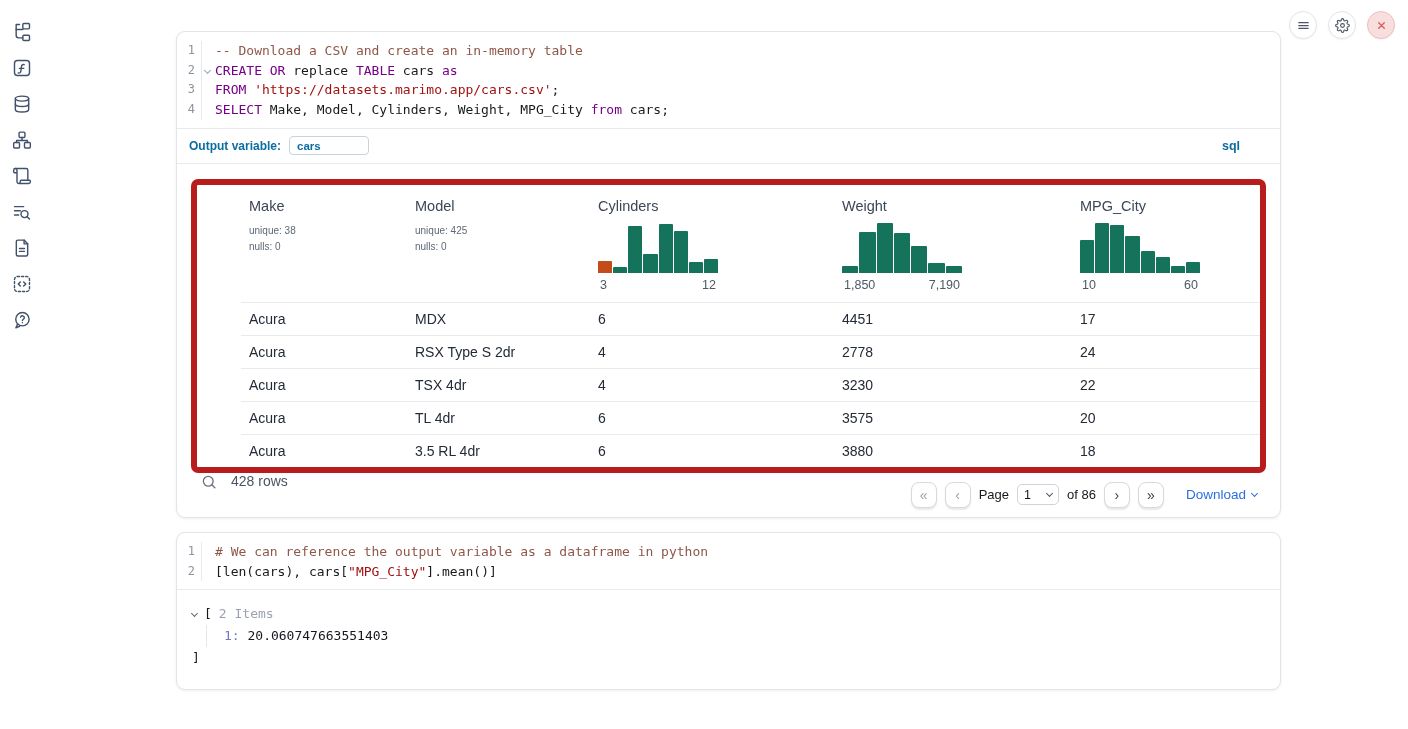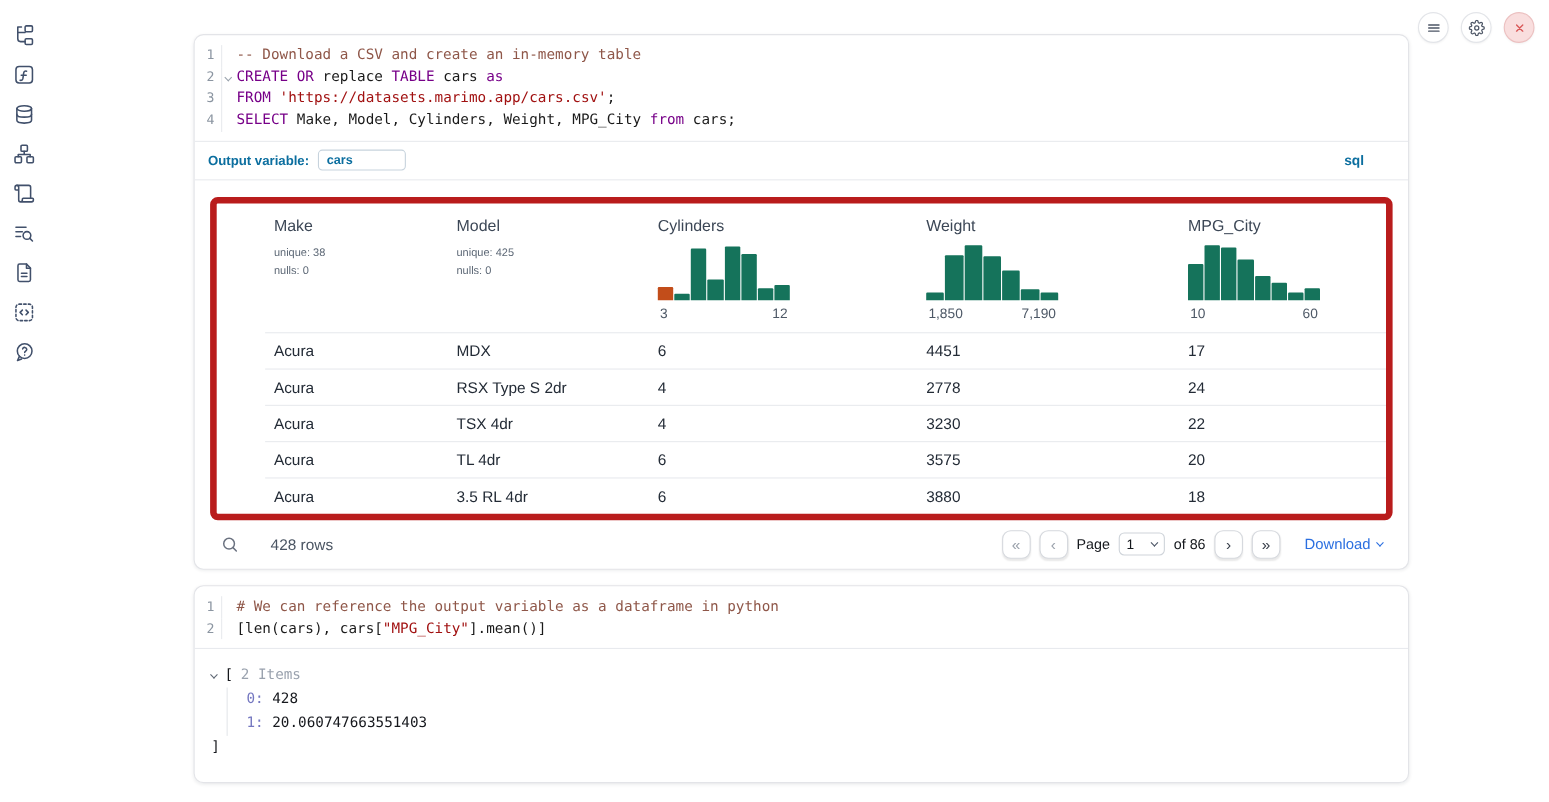--- a/index.html
+++ b/index.html
@@ -59,21 +59,21 @@
   .th-label { font-size:14.5px; color:#3c4756; }
   .th-stats { margin-top:9px; font-size:10px; color:#5d6876; line-height:16.5px; }
   .hist { margin-top:9px; width:120px; }
   .hist-bars { display:flex; align-items:flex-end; gap:1px; height:50px; }
   .hist-bar { flex:1; border-radius:1px 1px 0 0; }
   .hist-labels { display:flex; justify-content:space-between; font-size:12.5px; color:#4d5866; margin-top:5px; padding:0 2px; }
   .trow { height:33px; align-items:center; border-top:1px solid #e8eaee; font-size:14px; color:#232b36; }
   .tcell { padding:0 8px; overflow:hidden; white-space:nowrap; }
 
   
-  .table-footer { height:44px; display:flex; align-items:center; padding:0 9px; gap:28px; }
+  .table-footer { height:44px; display:flex; padding:0 9px; gap:13px; }
   .search-btn { width:18px; height:18px; color:#6b7280; cursor:pointer; display:flex; }
   .search-btn svg { width:18px; height:18px; }
   .row-count { font-size:14px; color:#4a5462; }
   .pager { margin-left:auto; display:flex; align-items:center; gap:8px; }
   .pg-btn { width:26px; height:26px; border:1px solid #d6d9de; border-radius:8px; background:#fff;
     display:flex; align-items:center; justify-content:center; font-size:14px; line-height:1;
     color:#39404b; box-shadow:0 1.5px 1.5px rgba(0,0,0,.09); cursor:pointer; font-family:inherit; }
   .pg-btn.dim { color:#9aa1ab; }
   .page-text { font-size:13px; color:#15181d; }
   .page-select { width:42px; height:21px; border:1px solid #cfd4da; border-radius:5px; background:#fff;
@@ -359,18 +359,17 @@
       </div>
     </div>
 
   <div class="out-block">
     <div class="tree-head">
       <span class="chev tree-chev"></span>
       <span>[</span>
       <span class="tree-items">2 Items</span>
     </div>
     <div class="tree-body">
-        <div class="tree-entry"><span class="tree-key">0:</span><span class="tree-val"> 428</span></div>
         <div class="tree-entry"><span class="tree-key">1:</span><span class="tree-val"> 20.060747663551403</span></div>
       </div>
     <div class="tree-close">]</div>
   </div>
 </div>
 
 </body></html>

